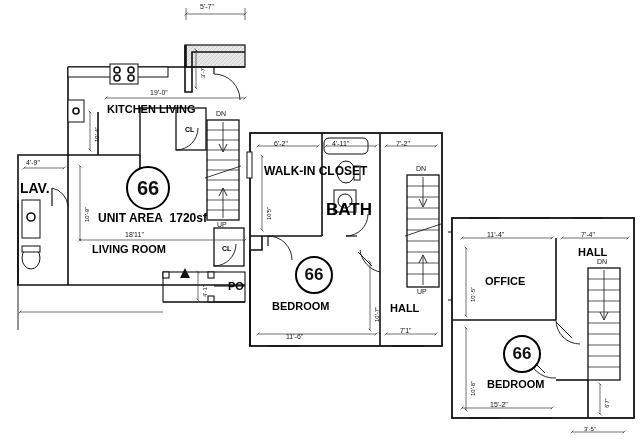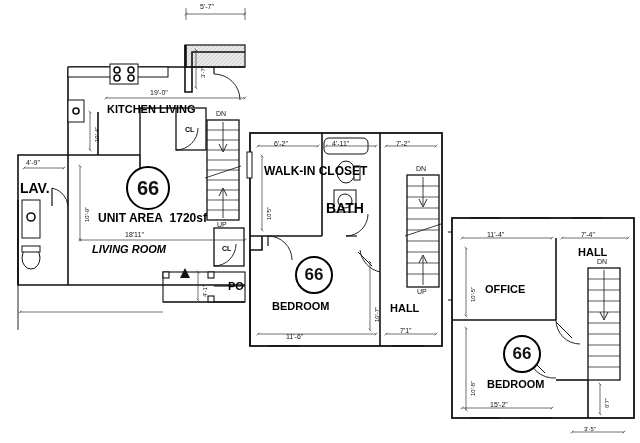--- a/index.html
+++ b/index.html
@@ -227,21 +227,21 @@
     <path d="M466,328 L466,410" marker-start="url(#tick)" marker-end="url(#tick)"></path>
     <path d="M462,408 L552,408" marker-start="url(#tick)" marker-end="url(#tick)"></path>
     <path d="M600,384 L600,414" marker-start="url(#tick)" marker-end="url(#tick)"></path>
     <path d="M572,432 L624,432" marker-start="url(#tick)" marker-end="url(#tick)"></path>
   </g>
 </svg>
 
 <div class="lbl" style="left:107px;top:103px;font-size:11px;line-height:12px;text-align:center;">
   <span>KITCHEN LIVING</span>
 </div>
-<div class="lbl" style="left:92px;top:243px;font-size:11px;font-style:italic;">LIVING ROOM</div>
+<div class="lbl" style="left:92px;top:243px;font-size:11px;">LIVING ROOM</div>
 <div class="lbl" style="left:20px;top:180px;font-size:14px;">LAV.</div>
 <div class="lbl small" style="left:185px;top:126px;">CL</div>
 <div class="lbl small" style="left:222px;top:245px;">CL</div>
 <div class="lbl" style="left:228px;top:280px;font-size:11px;">PO</div>
 
 <div class="unitcircle" style="left:126px;top:166px;width:40px;height:40px;font-size:20px;">66</div>
 <div class="lbl" style="left:98px;top:211px;font-size:12px;">
   <span>UNIT AREA</span>&nbsp;&nbsp;<span>1720sf</span>
 </div>
 
@@ -253,38 +253,38 @@
 <div class="dim tiny vert" style="left:84px;top:222px;transform:rotate(-90deg);">10'-9"</div>
 <div class="dim small" style="left:125px;top:231px;">18'11"</div>
 <div class="dim tiny vert" style="left:202px;top:297px;transform:rotate(-90deg);">4'-1"</div>
 
 <div class="dim small" style="left:216px;top:110px;">DN</div>
 <div class="dim small" style="left:217px;top:221px;">UP</div>
 
 <div class="lbl" style="left:264px;top:166px;font-size:12px;line-height:10px;text-align:center;width:52px;">
   <span>WALK-IN CLOSET</span>
 </div>
-<div class="lbl" style="left:326px;top:200px;font-size:14px;">BATH</div>
+<div class="lbl" style="left:326px;top:200px;font-size:17px;">BATH</div>
 <div class="lbl" style="left:272px;top:300px;font-size:11px;">BEDROOM</div>
 <div class="lbl" style="left:390px;top:302px;font-size:11px;">HALL</div>
 
 <div class="unitcircle" style="left:295px;top:256px;width:34px;height:34px;font-size:17px;">66</div>
 
 <div class="dim small" style="left:274px;top:140px;">6'-2"</div>
 <div class="dim tiny vert" style="left:266px;top:220px;transform:rotate(-90deg);">10'5"</div>
 <div class="dim small" style="left:332px;top:140px;">4'-11"</div>
 <div class="dim small" style="left:396px;top:140px;">7'-2"</div>
 <div class="dim small" style="left:286px;top:333px;">11'-6"</div>
 <div class="dim tiny vert" style="left:374px;top:322px;transform:rotate(-90deg);">10'-7"</div>
 <div class="dim small" style="left:400px;top:327px;">7'1"</div>
 
 <div class="dim small" style="left:416px;top:165px;">DN</div>
 <div class="dim small" style="left:417px;top:288px;">UP</div>
 
-<div class="lbl" style="left:485px;top:283px;font-size:11px;">OFFICE</div>
+<div class="lbl" style="left:485px;top:275px;font-size:11px;">OFFICE</div>
 <div class="lbl" style="left:578px;top:246px;font-size:11px;">HALL</div>
 <div class="lbl" style="left:487px;top:378px;font-size:11px;">BEDROOM</div>
 
 <div class="unitcircle" style="left:503px;top:335px;width:34px;height:34px;font-size:17px;">66</div>
 
 <div class="dim small" style="left:487px;top:231px;">11'-4"</div>
 <div class="dim small" style="left:581px;top:231px;">7'-4"</div>
 <div class="dim tiny vert" style="left:470px;top:302px;transform:rotate(-90deg);">10'-5"</div>
 <div class="dim small" style="left:490px;top:401px;">15'-2"</div>
 <div class="dim tiny vert" style="left:470px;top:396px;transform:rotate(-90deg);">10'-8"</div>

